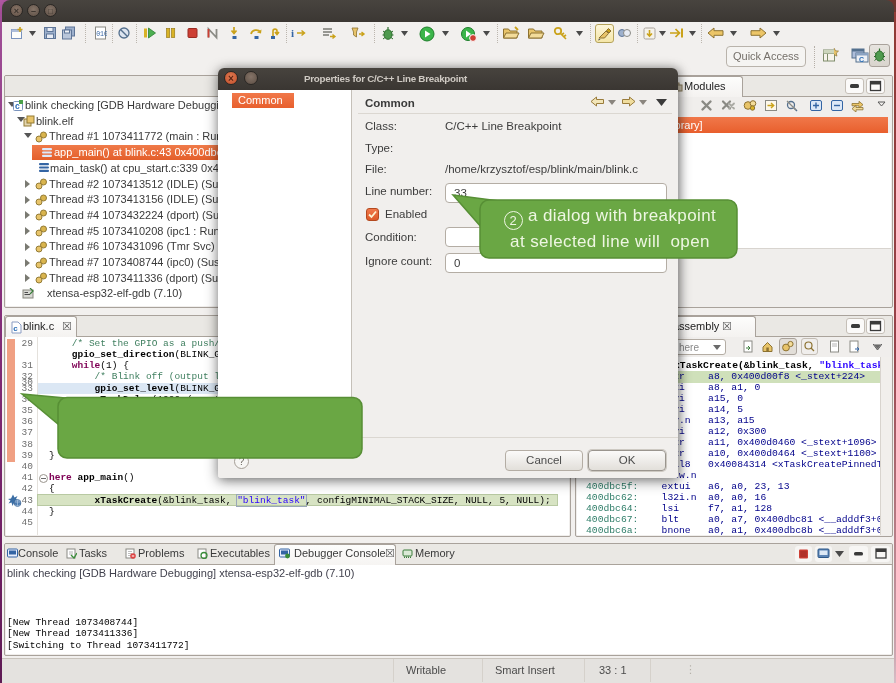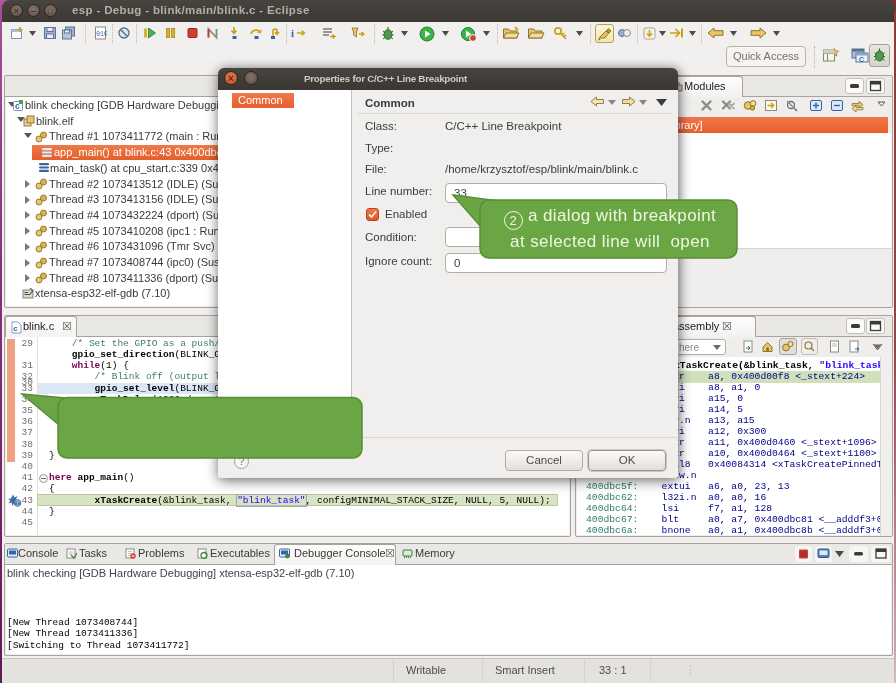--- a/index.html
+++ b/index.html
@@ -16,21 +16,20 @@
 
 <div class="abs" style="left:0;top:0;width:18px;height:18px;background:linear-gradient(135deg,#b25aa4,#8c3580)"></div>
 <div class="abs" style="right:0;top:0;width:14px;height:14px;background:#6d352e"></div>
 <div class="abs" style="left:0;top:14px;width:2px;height:669px;background:linear-gradient(#a04f97,#86307c 40%,#701f64 80%,#5e1b54)"></div>
 <div class="abs" style="right:0;top:12px;width:2px;height:671px;background:linear-gradient(#8f3a35,#97424a 50%,#caa3ad 95%,#d8bdc6)"></div>
 
 <div class="abs" style="left:2px;top:0px;width:892px;height:22px;background:linear-gradient(#48443f,#3b3733);border-radius:8px 8px 0 0;">
   <div class="abs" style="left:8px;top:4px;width:13px;height:13px;border-radius:50%;background:radial-gradient(circle at 50% 40%,#8a7668,#5f4f45);border:1px solid #2a2724;color:#3a332d;font-size:9px;font-weight:bold;text-align:center;line-height:12px;">×</div>
   <div class="abs" style="left:25px;top:4px;width:13px;height:13px;border-radius:50%;background:radial-gradient(circle at 50% 40%,#857468,#5c4e44);border:1px solid #2a2724;color:#3a332d;font-size:9px;font-weight:bold;text-align:center;line-height:12px;">–</div>
   <div class="abs" style="left:42px;top:4px;width:13px;height:13px;border-radius:50%;background:radial-gradient(circle at 50% 40%,#857468,#5c4e44);border:1px solid #2a2724;color:#3a332d;font-size:8px;font-weight:bold;text-align:center;line-height:13px;">□</div>
-  <div class="abs" style="left:70px;top:4px;font-size:11.5px;font-weight:bold;color:#b3aea7;letter-spacing:.35px;">esp - Debug - blink/main/blink.c - Eclipse</div>
 </div>
 
 <div id="toolbar" class="abs" style="left:3px;top:22px;width:890px;height:23px;background:#f2f0ee;">
   <style>
     .ti { position:absolute; top:4px; }
     .tsep { position:absolute; top:2px; width:1px; height:19px; border-left:1px dotted #bcb6ae; }
     .tdd { position:absolute; top:9px; }
   </style>
   <span class="ti" style="left:7px;">
       <svg width="15" height="15" viewBox="0 0 15 15">
@@ -433,21 +432,21 @@
     </div>
     <div class="trow" style="top:188.9px;">
       <span class="tico" style="left:16px;">
           <svg width="12" height="12" viewBox="0 0 12 12">
             <rect x="1" y="2" width="10" height="8" fill="#d8d8d4" stroke="#85857d"></rect>
             <line x1="2.5" y1="4.5" x2="6" y2="4.5" stroke="#4a4a4a"></line>
             <line x1="2.5" y1="6.5" x2="8" y2="6.5" stroke="#4a4a4a"></line>
             <path d="M8 0 l3 3 -3 3" fill="none" stroke="#3a7d3a" stroke-width="1.2"></path>
           </svg>
         </span>
-      <span class="ttxt" style="left:29px;">xtensa-esp32-elf-gdb (7.10)</span>
+      <span class="ttxt" style="left:29px;padding-left:12px;">xtensa-esp32-elf-gdb (7.10)</span>
     </div>
   </div>
 </div>
 
 <div class="panel" id="modulespanel" style="left:660px;top:75px;width:233px;height:233px;">
   <div class="tabrow"></div>
   <div class="tab" style="left:6px;width:76px;">
     <span class="abs" style="left:4px;top:4px;">
         <svg width="12" height="12" viewBox="0 0 12 12">
           <rect x="1" y="2" width="6" height="6" fill="#e0dcd0" stroke="#8a7d5a"></rect>

